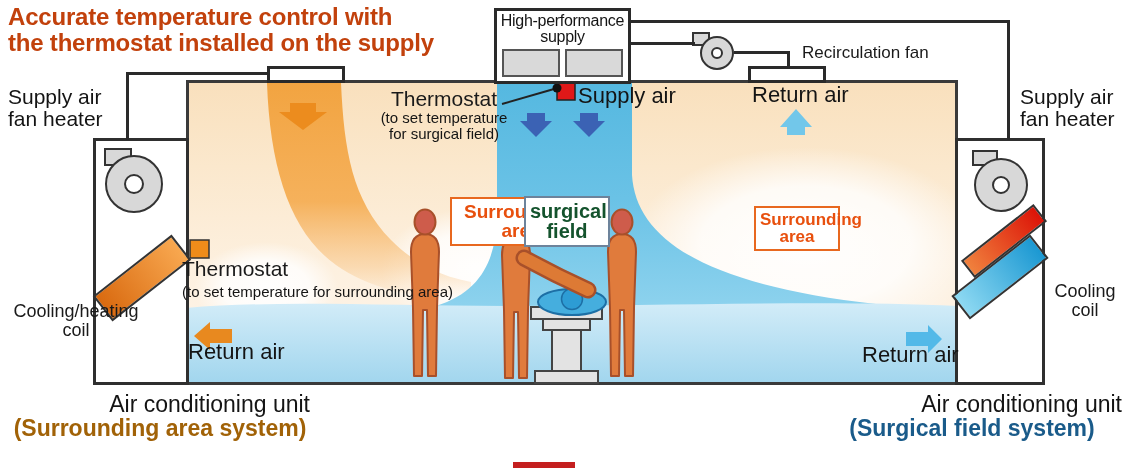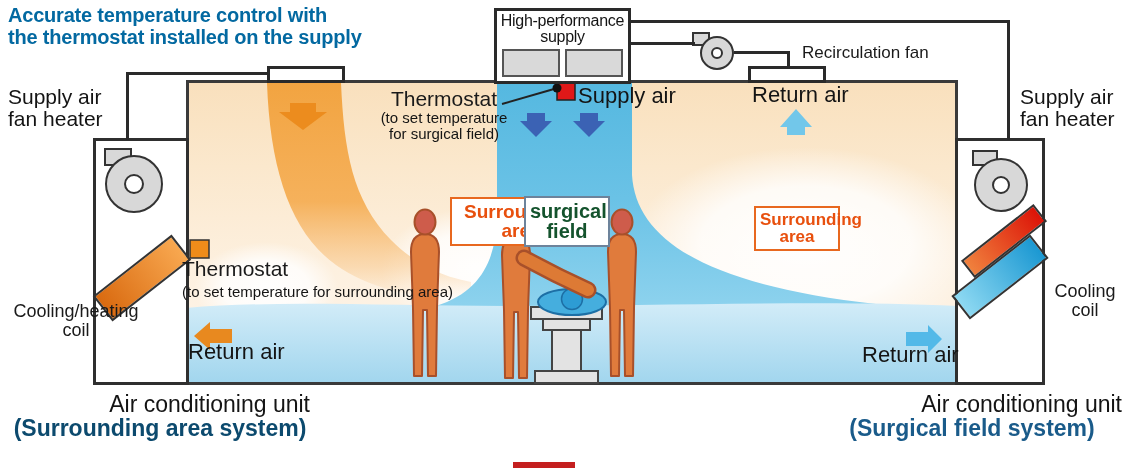--- a/index.html
+++ b/index.html
@@ -20,21 +20,21 @@
   .fantab{position:absolute;background:#d8d8d8;border:2.5px solid #333;box-sizing:border-box;z-index:3;}
   .coil{position:absolute;border:2px solid #333;box-sizing:border-box;z-index:4;}
   .lbl{position:absolute;z-index:6;line-height:1.06;}
   .lbl-black{font-size:21px;color:#141414;}
   .lbl-small{font-size:15px;color:#141414;}
   .lbl-air{font-size:22px;color:#141414;}
   .zonebox{position:absolute;z-index:6;background:#fff;text-align:center;font-weight:bold;
            line-height:1.02;padding:3px 4px;box-sizing:border-box;}
   .zone-orange{border:2.5px solid #e8681f;color:#e8500e;}
   .zone-blue{border:2.5px solid #6d839b;color:#14532d;}
-  .title{font-size:20px;font-weight:800;color:#0369a1;line-height:1.1;letter-spacing:-0.2px;}
+  .title{font-size:24px;font-weight:800;color:#c2410c;line-height:1.1;letter-spacing:-0.2px;}
   .stagnation{font-size:29px;font-weight:800;color:#e85c12;text-align:center;}
   .caption1{font-size:23px;color:#141414;text-align:right;line-height:1.05;}
   .caption2{font-size:23px;font-weight:800;text-align:center;line-height:1.1;}
   .filterlabel{font-size:16px;color:#141414;text-align:center;line-height:1.0;letter-spacing:-0.3px;
                padding-top:2px;}
 </style>
 </head>
 <body>
 
 <div class="stage">
@@ -191,21 +191,21 @@
   <div class="zonebox zone-orange pre" style="left:754px;top:206px;width:86px;font-size:17px;">Surrounding
 area</div>
 
   <div class="lbl" style="left:182px;top:258px;font-size:21px;">Thermostat</div>
   <div class="lbl lbl-small" style="left:182px;top:284px;">(to set temperature for surrounding area)</div>
   <div class="lbl lbl-air" style="left:188px;top:340px;">Return air</div>
   <div class="lbl lbl-air" style="left:862px;top:343px;">Return air</div>
 
   <div class="lbl" style="left:10px;top:392px;width:300px;">
     <div class="caption1">Air conditioning unit</div>
-    <div class="caption2" style="color:#0c4a6e;">(Surrounding area system)</div>
+    <div class="caption2" style="color:#a16207;">(Surrounding area system)</div>
   </div>
   <div class="lbl" style="left:822px;top:392px;width:300px;">
     <div class="caption1">Air conditioning unit</div>
     <div class="caption2" style="color:#1a5b8a;">(Surgical field system)</div>
   </div>
 
   <div class="abs" style="left:513px;top:462px;width:62px;height:6px;background:#c41f1f;z-index:6;"></div>
 
 </div>
 

